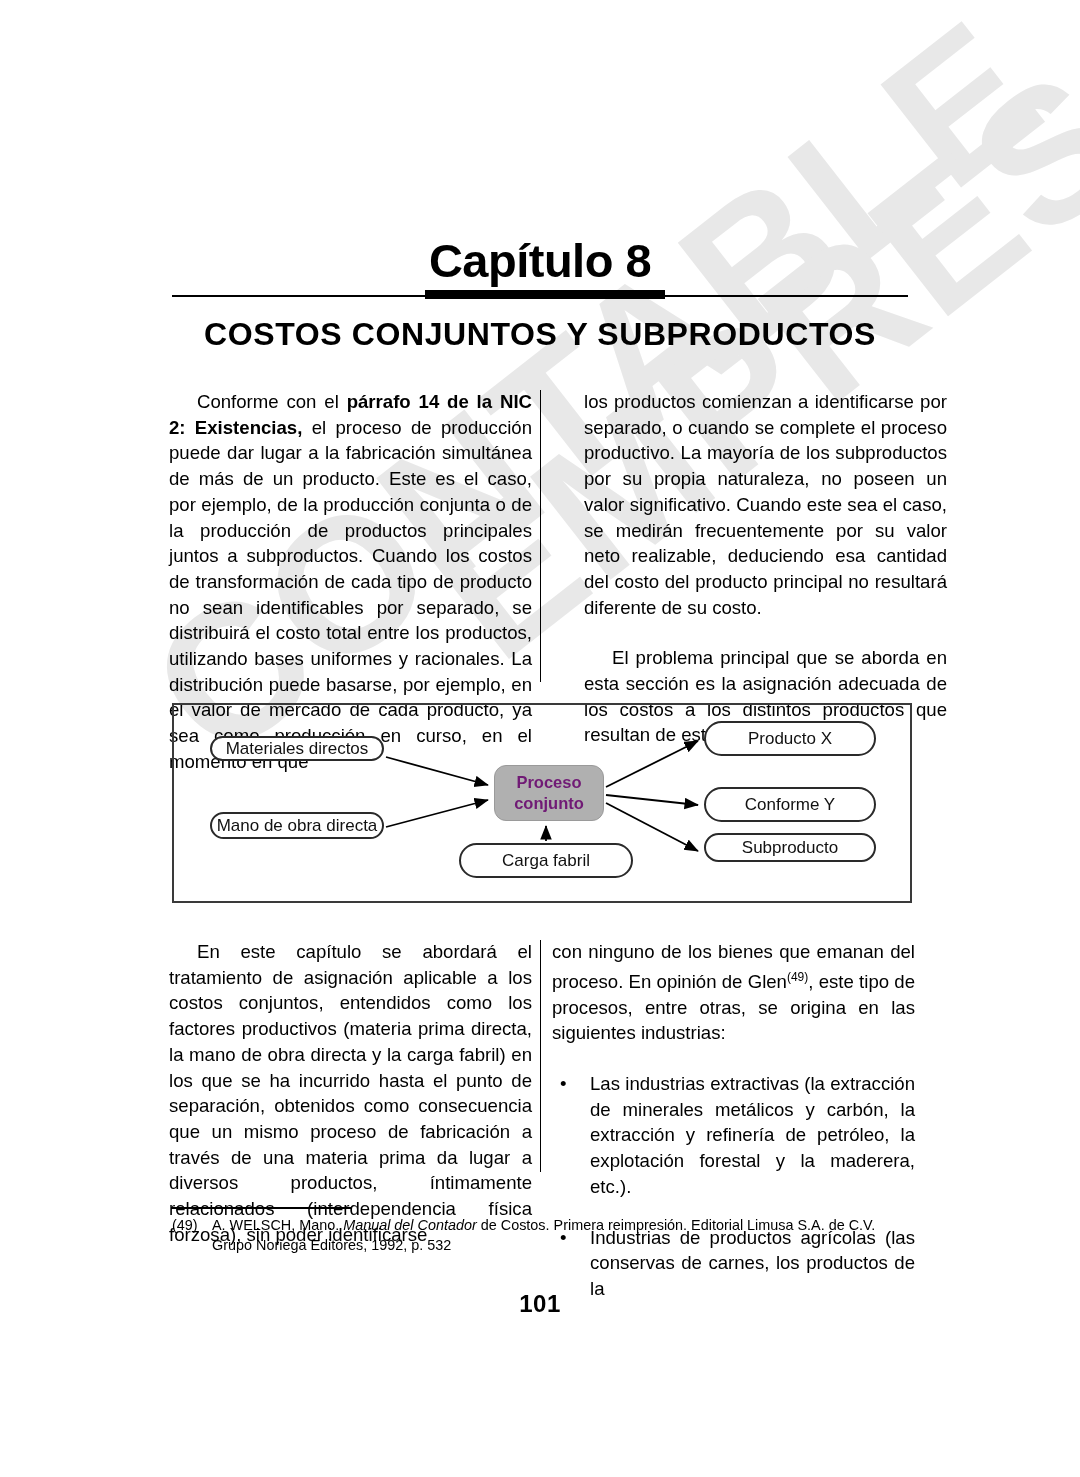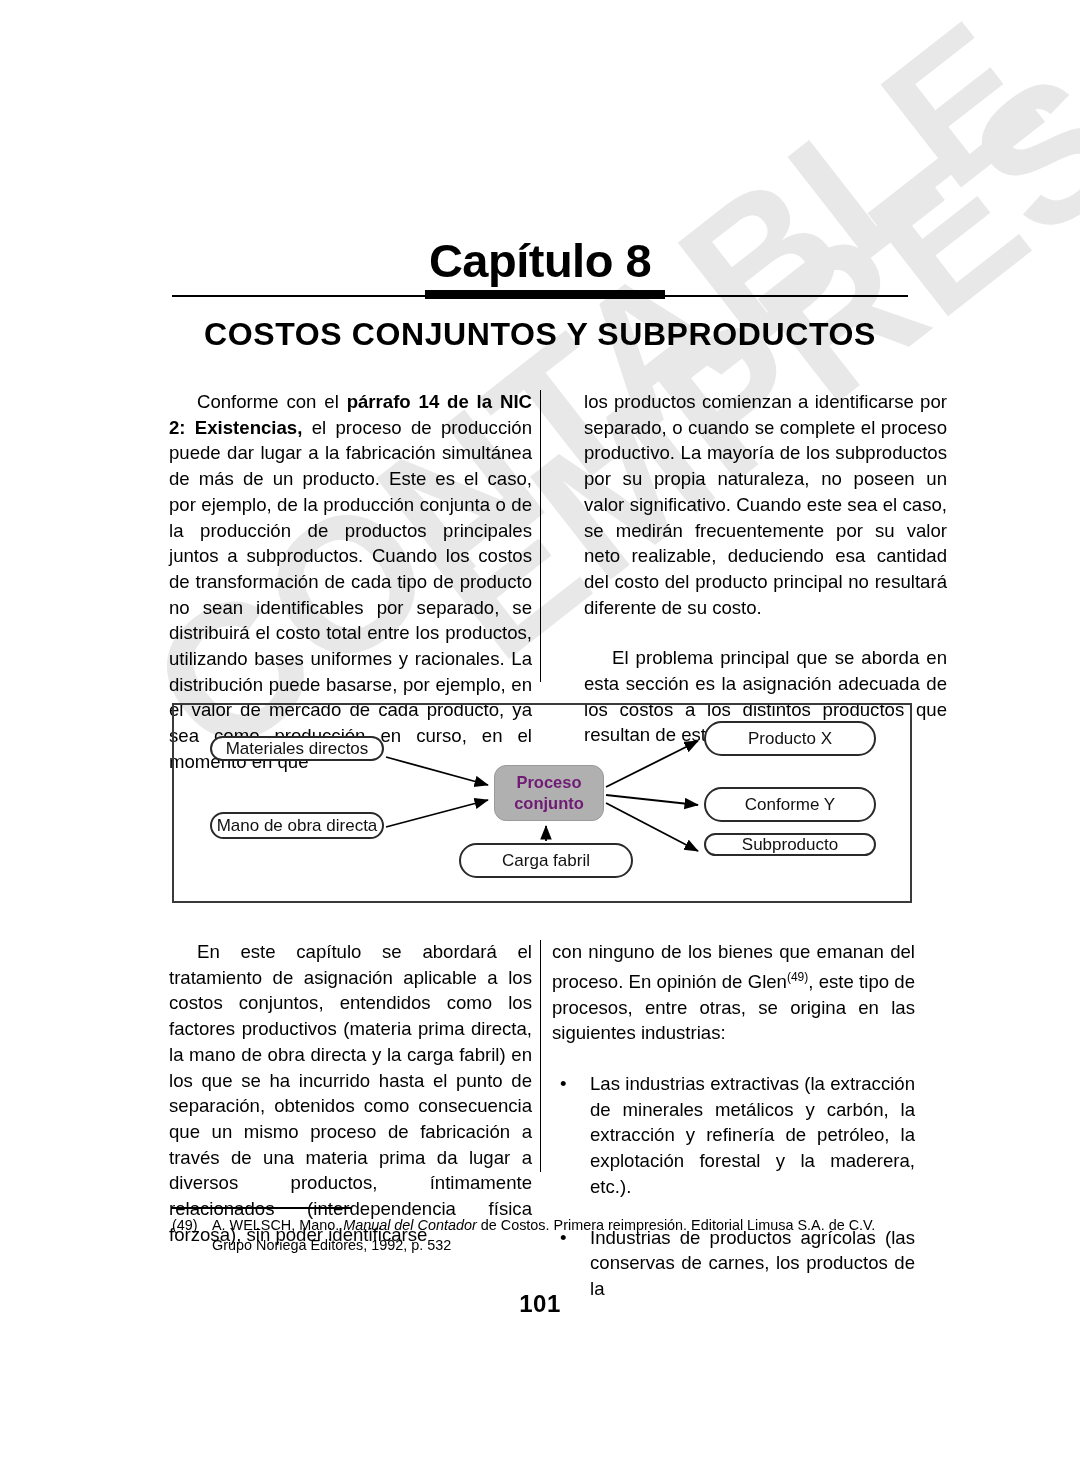--- a/index.html
+++ b/index.html
@@ -170,21 +170,21 @@
     justify-content: center;
     font-size: 17px;
     color: #111;
     box-sizing: border-box;
   }
   .dg-mat  { left: 36px;  top: 31px;  width: 174px; height: 25px; }
   .dg-mano { left: 36px;  top: 107px; width: 174px; height: 27px; }
   .dg-carga{ left: 285px; top: 138px; width: 174px; height: 35px; }
   .dg-px   { left: 530px; top: 16px;  width: 172px; height: 35px; }
   .dg-py   { left: 530px; top: 82px;  width: 172px; height: 35px; }
-  .dg-sub  { left: 530px; top: 128px; width: 172px; height: 23px; }
+  .dg-sub  { left: 530px; top: 128px; width: 172px; height: 29px; }
 
   .dg-proc {
     position: absolute;
     left: 320px;
     top: 60px;
     width: 110px;
     height: 56px;
     border-radius: 12px;
     background: #b0b0b0;
     border: 1px solid #9a9a9a;

